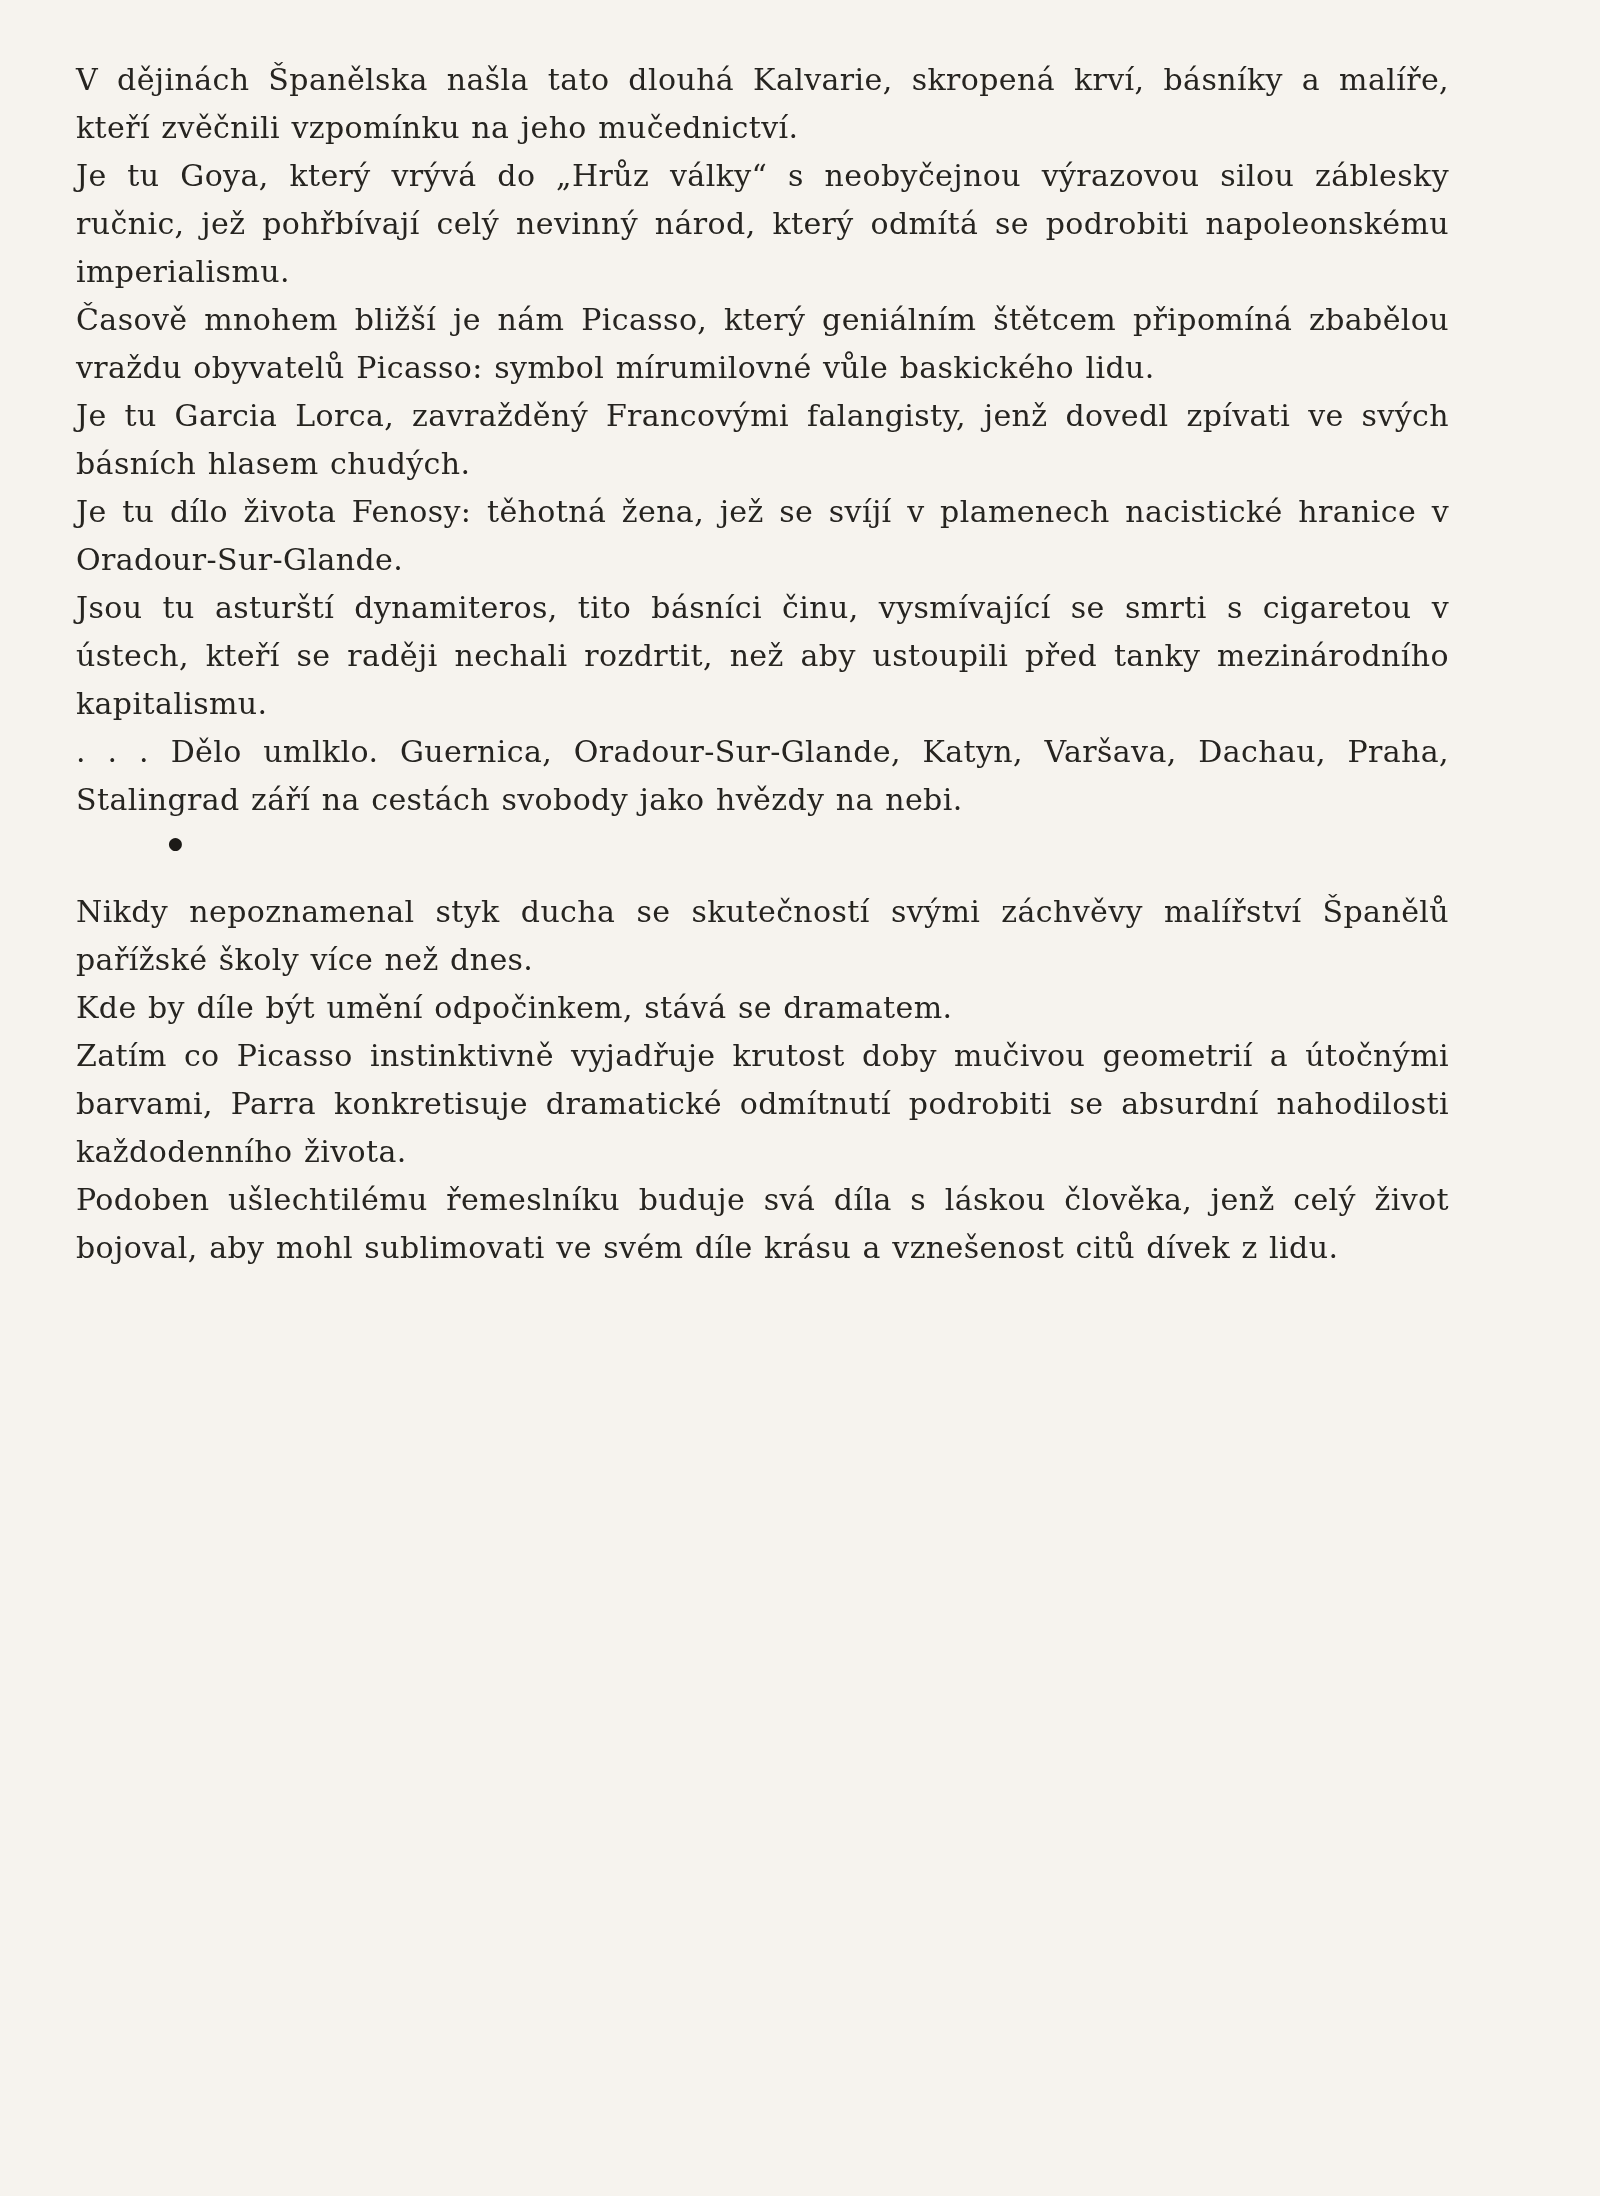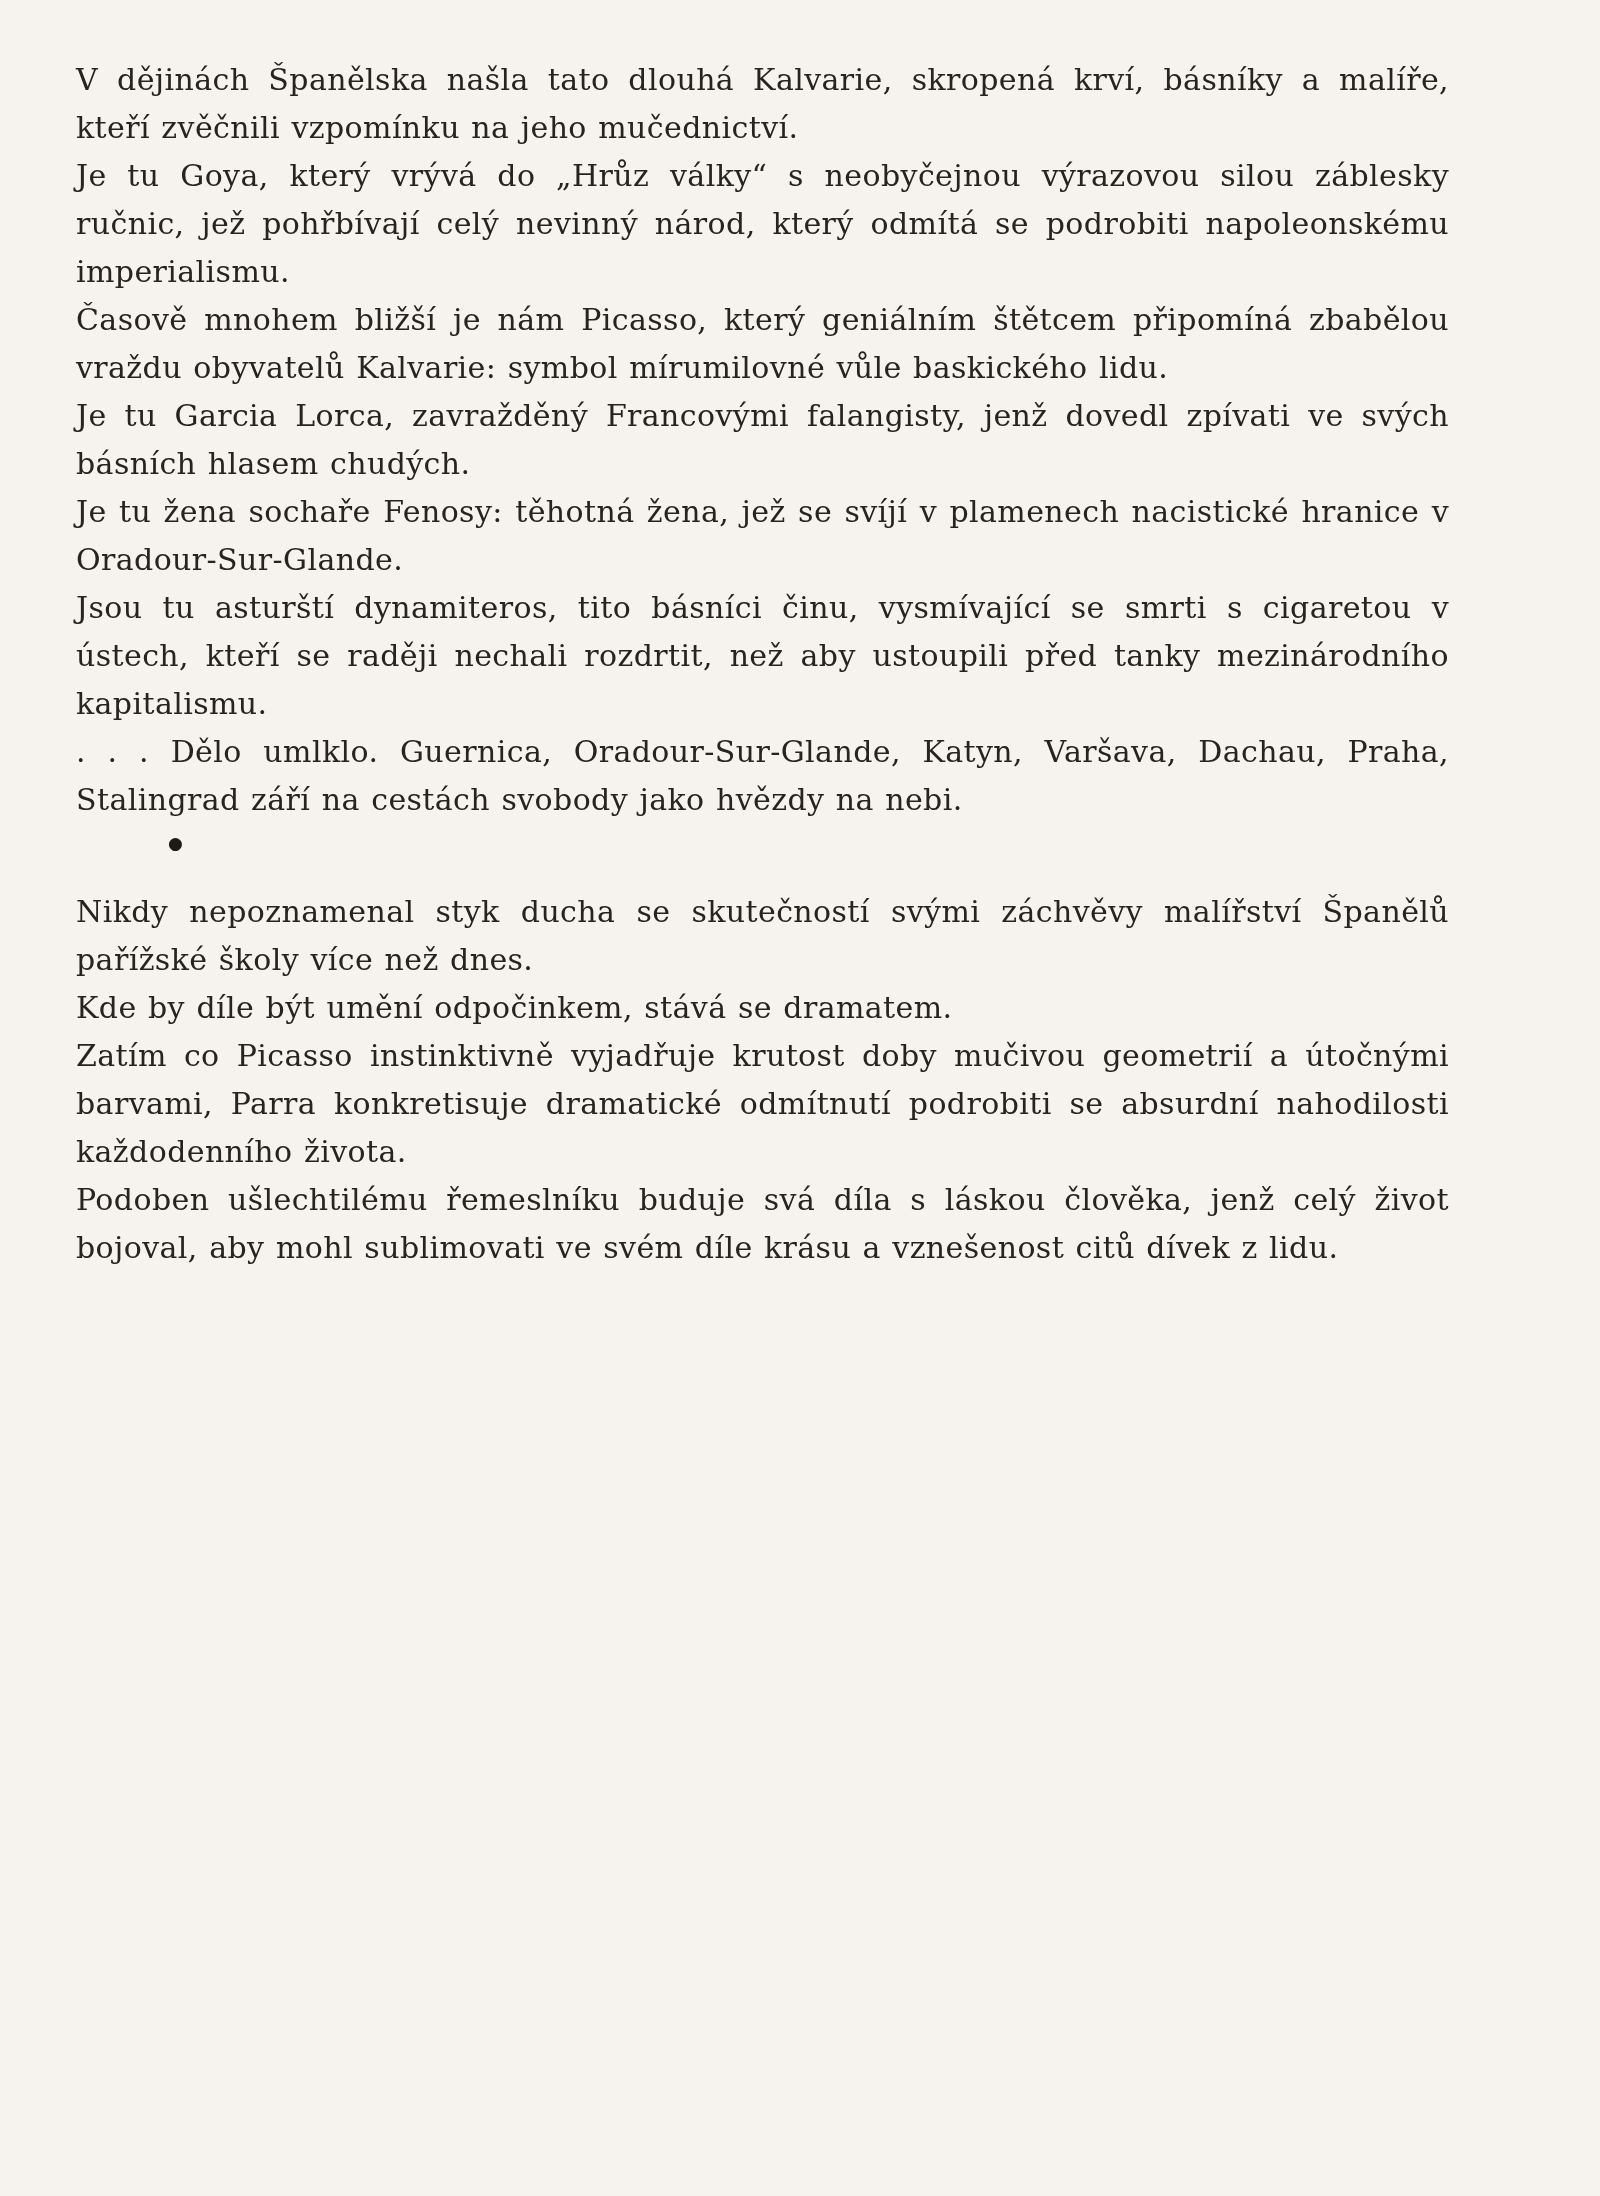--- a/index.html
+++ b/index.html
@@ -43,23 +43,23 @@
     font-family: "DejaVu Sans", sans-serif;
   }
 </style>
 </head>
 <body>
 
 <main class="page">
   <section class="text-block">
       <p class="para"><span>V dějinách Španělska našla tato dlouhá Kalvarie, skropená krví, básníky a malíře, kteří zvěčnili vzpomínku na jeho mučednictví.</span></p>
       <p class="para"><span>Je tu </span><span class="italic">Goya</span><span>, který vrývá do „Hrůz války“ s neobyčejnou výrazovou silou záblesky ručnic, jež pohřbívají celý nevinný národ, který odmítá se podrobiti napoleonskému imperialismu.</span></p>
-      <p class="para"><span>Časově mnohem bližší je nám </span><span class="italic">Picasso</span><span>, který geniálním štětcem připomíná zbabělou vraždu obyvatelů </span><span class="italic">Kalvarie:</span><span> symbol mírumilovné vůle baskického lidu.</span></p>
+      <p class="para"><span>Časově mnohem bližší je nám </span><span class="italic">Picasso</span><span>, který geniálním štětcem připomíná zbabělou vraždu obyvatelů </span><span class="italic">Picasso:</span><span> symbol mírumilovné vůle baskického lidu.</span></p>
       <p class="para"><span>Je tu </span><span class="italic">Garcia Lorca</span><span>, zavražděný </span><span class="italic">Francovými</span><span> falangisty, jenž dovedl zpívati ve svých básních hlasem chudých.</span></p>
-      <p class="para"><span>Je tu žena sochaře </span><span class="italic">Fenosy:</span><span> těhotná žena, jež se svíjí v plamenech nacistické hranice v </span><span class="italic">Oradour-Sur-Glande</span><span>.</span></p>
+      <p class="para"><span>Je tu dílo života </span><span class="italic">Fenosy:</span><span> těhotná žena, jež se svíjí v plamenech nacistické hranice v </span><span class="italic">Oradour-Sur-Glande</span><span>.</span></p>
       <p class="para"><span>Jsou tu asturští dynamiteros, tito básníci činu, vysmívající se smrti s cigaretou v ústech, kteří se raději nechali rozdrtit, než aby ustoupili před tanky mezinárodního kapitalismu.</span></p>
       <p class="para"><span>. . . Dělo umlklo. </span><span class="italic">Guernica, Oradour-Sur-Glande, Katyn, Varšava, Dachau, Praha, Stalingrad</span><span> září na cestách svobody jako hvězdy na nebi.</span></p>
     </section>
 
   <div class="separator">
     <span class="dot">●</span>
   </div>
 
   <section class="text-block">
       <p class="para"><span>Nikdy nepoznamenal styk ducha se skutečností svými záchvěvy malířství Španělů pařížské školy více než dnes.</span></p>

